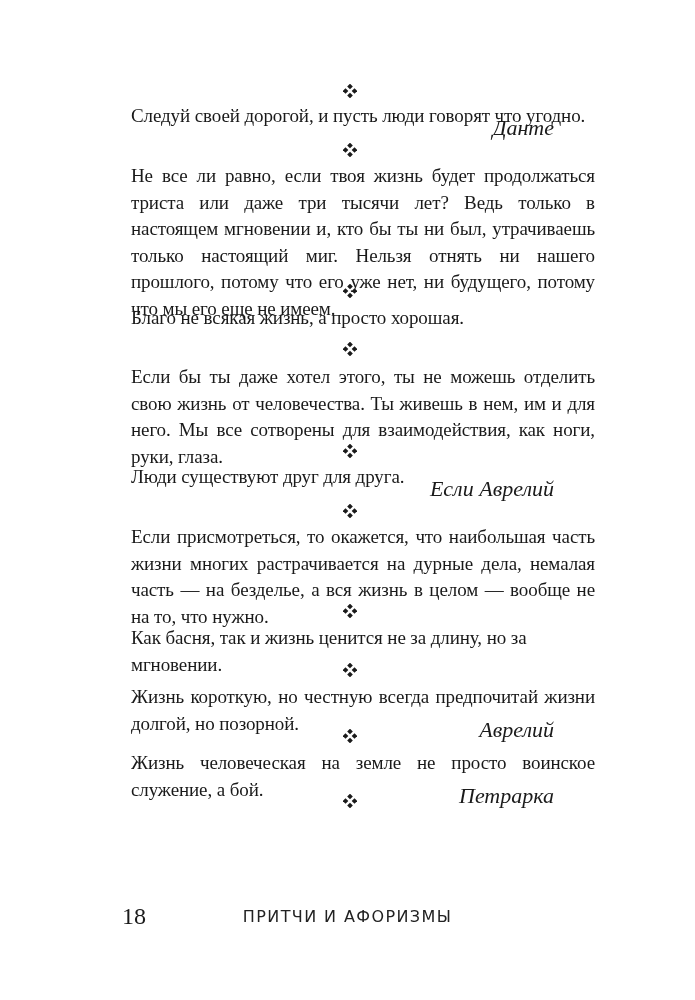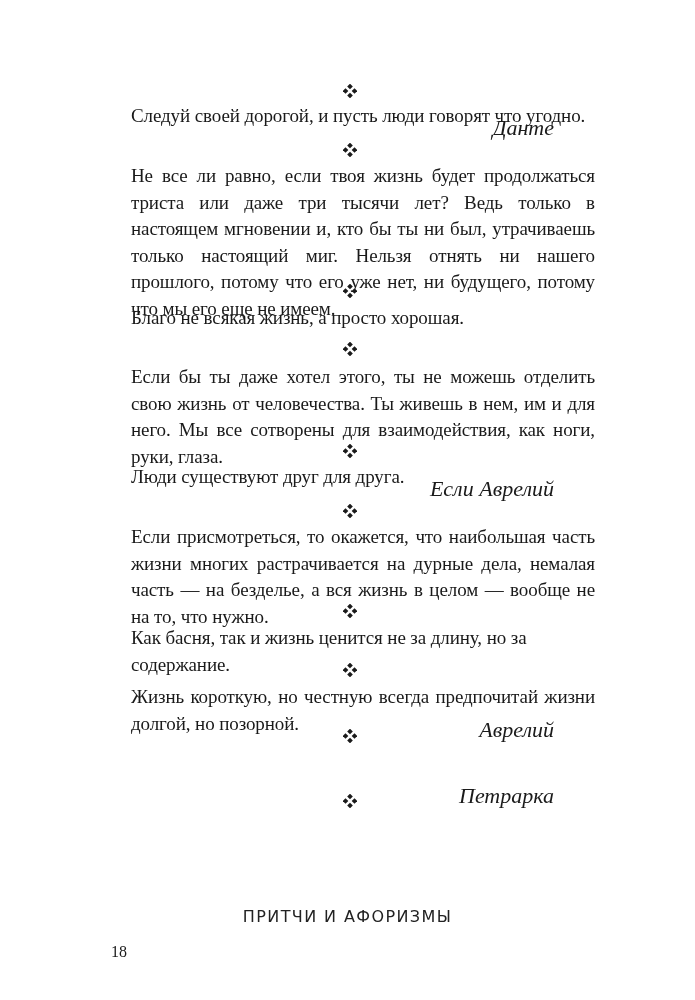--- a/index.html
+++ b/index.html
@@ -47,25 +47,24 @@
       position: absolute;
       right: 99px;
       font-style: italic;
       font-size: 22px;
       line-height: 20px;
       text-align: right;
       white-space: nowrap;
     }
     .footer-num {
       position: absolute;
-      left: 111px;
+      left: 122px;
       top: 904px;
-      font-size: 16px;
+      font-size: 24px;
       line-height: 24px;
-      margin-top: 36px;
     }
     .footer-title {
       position: absolute;
       left: 0;
       width: 695px;
       top: 909px;
       text-align: center;
       font-family: "DejaVu Sans", "Liberation Sans", sans-serif;
       font-size: 16px;
       letter-spacing: 1.4px;
@@ -155,21 +154,21 @@
   <div class="orn" style="top:604px">
     <svg viewBox="0 0 14 14">
         <g fill="#1a1a1a">
           <rect x="5" y="0.5" width="4" height="4" transform="rotate(45 7 2.5)"></rect>
           <rect x="0.5" y="5" width="4" height="4" transform="rotate(45 2.5 7)"></rect>
           <rect x="9.5" y="5" width="4" height="4" transform="rotate(45 11.5 7)"></rect>
           <rect x="5" y="9.5" width="4" height="4" transform="rotate(45 7 11.5)"></rect>
         </g>
       </svg>
   </div>
-  <p class="para single" style="top:625px">Как басня, так и жизнь ценится не за длину, но за содержание.</p>
+  <p class="para single" style="top:625px">Как басня, так и жизнь ценится не за длину, но за мгновении.</p>
 
   <div class="orn" style="top:663px">
     <svg viewBox="0 0 14 14">
         <g fill="#1a1a1a">
           <rect x="5" y="0.5" width="4" height="4" transform="rotate(45 7 2.5)"></rect>
           <rect x="0.5" y="5" width="4" height="4" transform="rotate(45 2.5 7)"></rect>
           <rect x="9.5" y="5" width="4" height="4" transform="rotate(45 11.5 7)"></rect>
           <rect x="5" y="9.5" width="4" height="4" transform="rotate(45 7 11.5)"></rect>
         </g>
       </svg>
@@ -180,20 +179,21 @@
   <div class="orn" style="top:729px">
     <svg viewBox="0 0 14 14">
         <g fill="#1a1a1a">
           <rect x="5" y="0.5" width="4" height="4" transform="rotate(45 7 2.5)"></rect>
           <rect x="0.5" y="5" width="4" height="4" transform="rotate(45 2.5 7)"></rect>
           <rect x="9.5" y="5" width="4" height="4" transform="rotate(45 11.5 7)"></rect>
           <rect x="5" y="9.5" width="4" height="4" transform="rotate(45 7 11.5)"></rect>
         </g>
       </svg>
   </div>
+  <p class="para" style="top:750px">Жизнь человеческая на земле не просто воинское служение, а бой.</p>
   <div class="author" style="top:786px">Петрарка</div>
 
   <div class="orn" style="top:794px">
     <svg viewBox="0 0 14 14">
         <g fill="#1a1a1a">
           <rect x="5" y="0.5" width="4" height="4" transform="rotate(45 7 2.5)"></rect>
           <rect x="0.5" y="5" width="4" height="4" transform="rotate(45 2.5 7)"></rect>
           <rect x="9.5" y="5" width="4" height="4" transform="rotate(45 11.5 7)"></rect>
           <rect x="5" y="9.5" width="4" height="4" transform="rotate(45 7 11.5)"></rect>
         </g>

